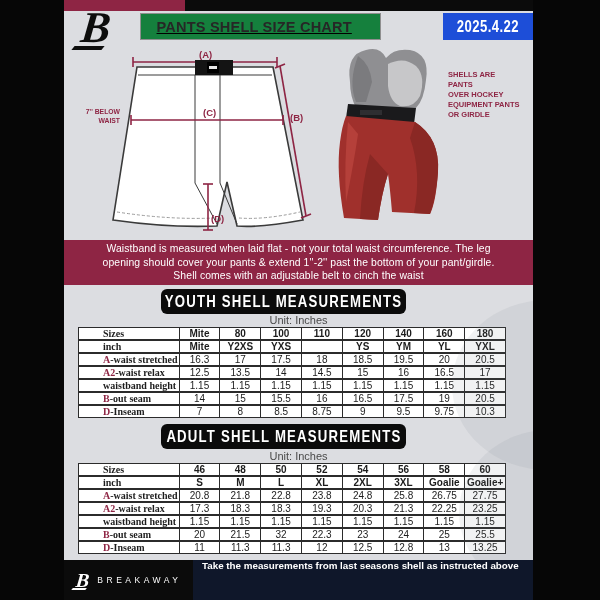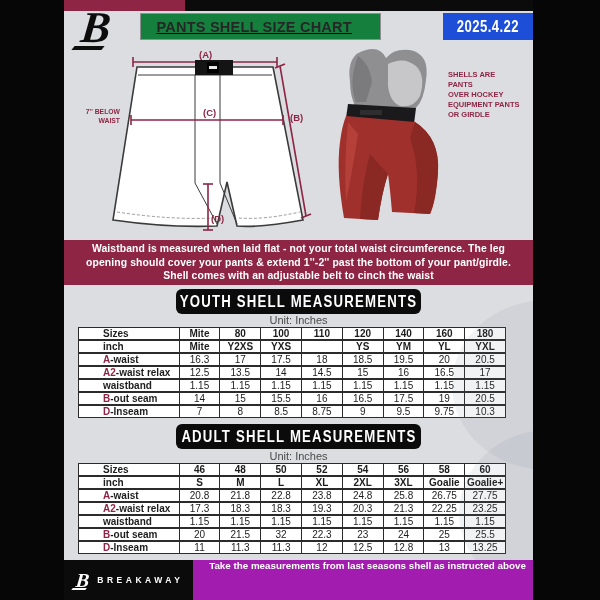--- a/index.html
+++ b/index.html
@@ -33,52 +33,52 @@
           font-weight:bold;font-size:6.8px;line-height:9px;text-align:right;}
   .photo-note{position:absolute;left:384px;top:70px;width:72px;color:#8e2544;
           font-weight:bold;font-size:7.5px;line-height:10px;}
   .photo-note span{display:block;}
   .shorts-svg{position:absolute;left:45px;top:44px;}
   .photo-svg{position:absolute;left:272px;top:42px;}
 
   
   .info-banner{position:absolute;left:0;top:240px;width:469px;height:45px;background:#8e2544;
           display:flex;flex-direction:column;justify-content:center;align-items:center;}
-  .info-banner span{display:block;color:#fff;font-weight:bold;font-size:10.4px;
+  .info-banner span{display:block;color:#fff;font-weight:normal;font-size:10.4px;
           line-height:13.6px;white-space:nowrap;letter-spacing:.1px;}
 
   
-  .section-banner{position:absolute;left:112px;width:245px;height:25px;background:#0b0b0b;
+  .section-banner{position:absolute;left:97px;width:245px;height:25px;background:#0b0b0b;
           border-radius:6px;display:flex;align-items:center;justify-content:center;}
   .section-banner span{color:#fff;font-size:16.5px;font-weight:700;letter-spacing:1.5px;
           transform:scaleX(.8);white-space:nowrap;}
   .unit{position:absolute;left:0;width:469px;text-align:center;font-size:11px;color:#4a4a4a;}
 
   
   .mtable{position:absolute;left:14px;width:428px;}
   .trow{display:flex;border:1px solid #2b2b2b;background:#fff;height:11px;}
   .tcell{box-sizing:border-box;font-size:10px;line-height:11px;color:#1c1c1c;overflow:hidden;}
-  .tlabel{width:100px;font-weight:bold;padding-left:24px;}
+  .tlabel{width:100px;font-weight:bold;padding-left:24px;font-family:Liberation Serif, serif;}
   .tlabel .prefix{color:#8e2544;}
   .tval{width:41px;text-align:center;border-left:1px solid #2b2b2b;}
   .trow.bold .tval{font-weight:bold;}
 
   
   .watermark{position:absolute;border-radius:50%;background:rgba(120,124,136,.10);pointer-events:none;}
 
   
   .footer-black{position:absolute;left:0;top:560px;width:129px;height:40px;background:#0b0b0b;
           display:flex;align-items:center;}
   .footer-logo{position:relative;margin-left:12px;color:#fff;font-family:"Liberation Serif",serif;
           font-weight:bold;font-style:italic;font-size:20px;line-height:20px;transform:skewX(-6deg);}
   .footer-logo:after{content:"";position:absolute;left:-3px;bottom:0;width:14px;height:2px;
           background:#fff;transform:skewX(-35deg);}
-  .footer-brand{margin-left:8px;color:#fff;font-size:8.5px;font-weight:bold;letter-spacing:3.5px;}
-  .footer-maroon{position:absolute;left:129px;top:560px;width:340px;height:40px;background:#a21caf;
-          display:flex;flex-direction:row;justify-content:center;overflow:hidden;}
+  .footer-brand{margin-left:8px;color:#fff;font-size:8.5px;font-weight:normal;letter-spacing:3.5px;}
+  .footer-maroon{position:absolute;left:129px;top:560px;width:340px;height:40px;background:#0f172a;
+          display:flex;flex-direction:row;justify-content:flex-start;overflow:hidden;}
   .footer-maroon span{display:block;color:#fff;font-weight:bold;font-size:9.8px;
           line-height:12.6px;white-space:nowrap;padding-left:9px;}
 </style>
 </head>
 <body>
 
 <div class="stage">
   <div class="side-bar" style="left:0;width:64px;"></div>
   <div class="side-bar" style="left:533px;width:67px;"></div>
 

